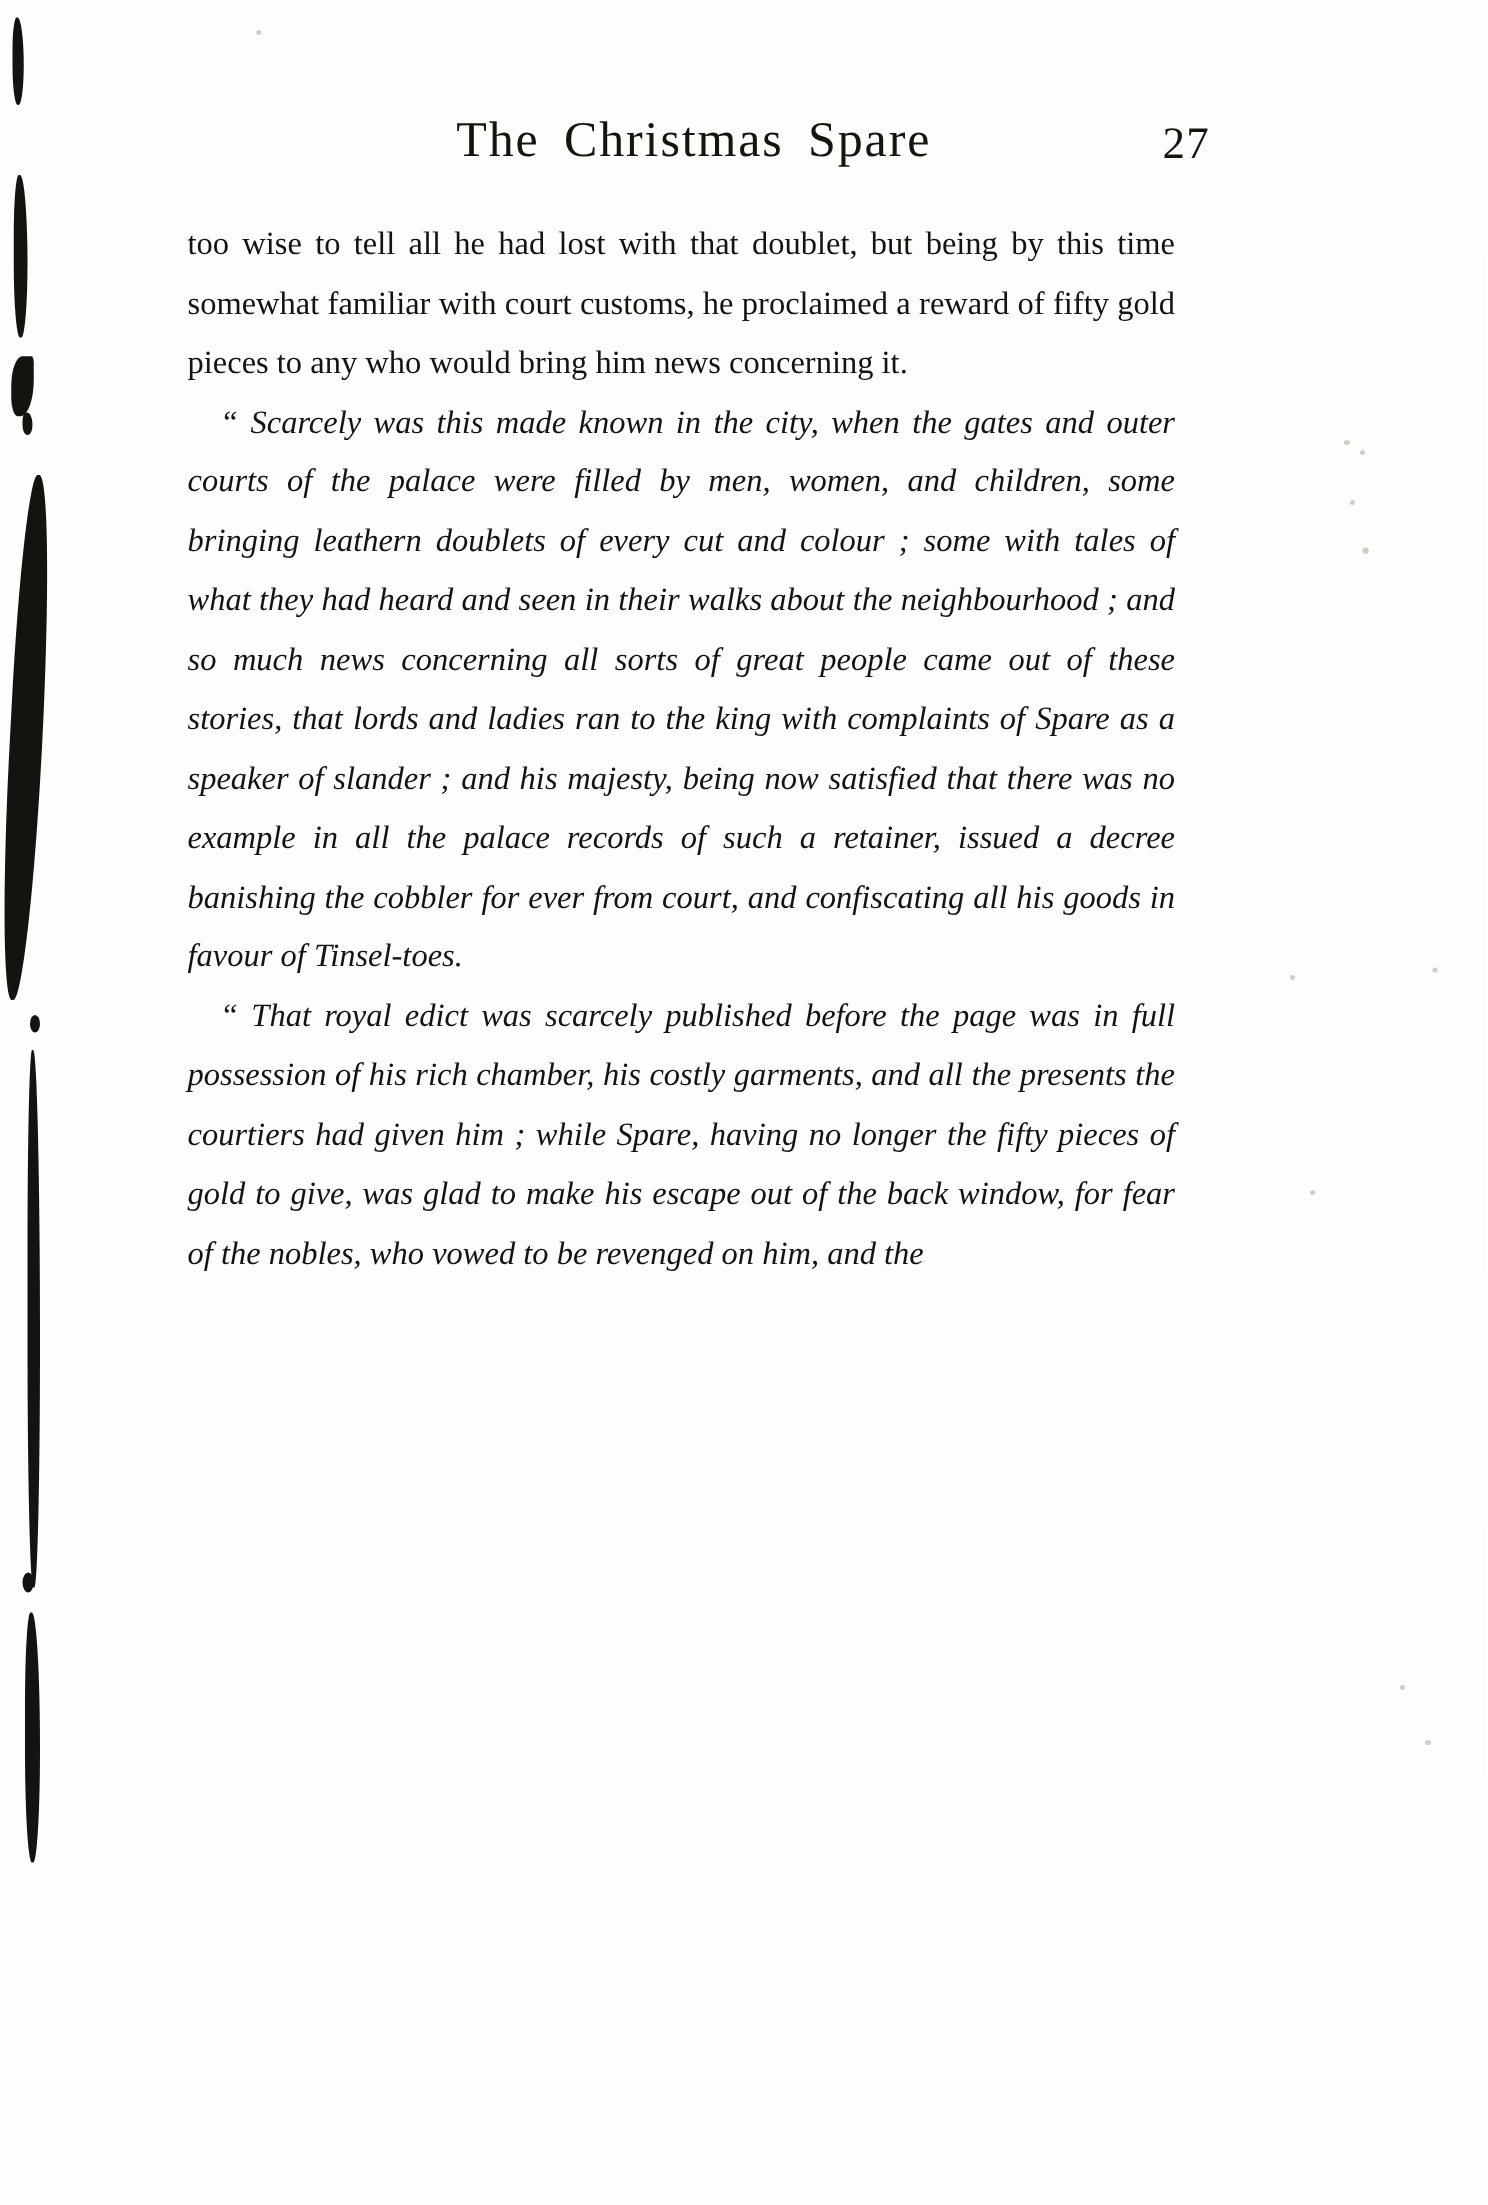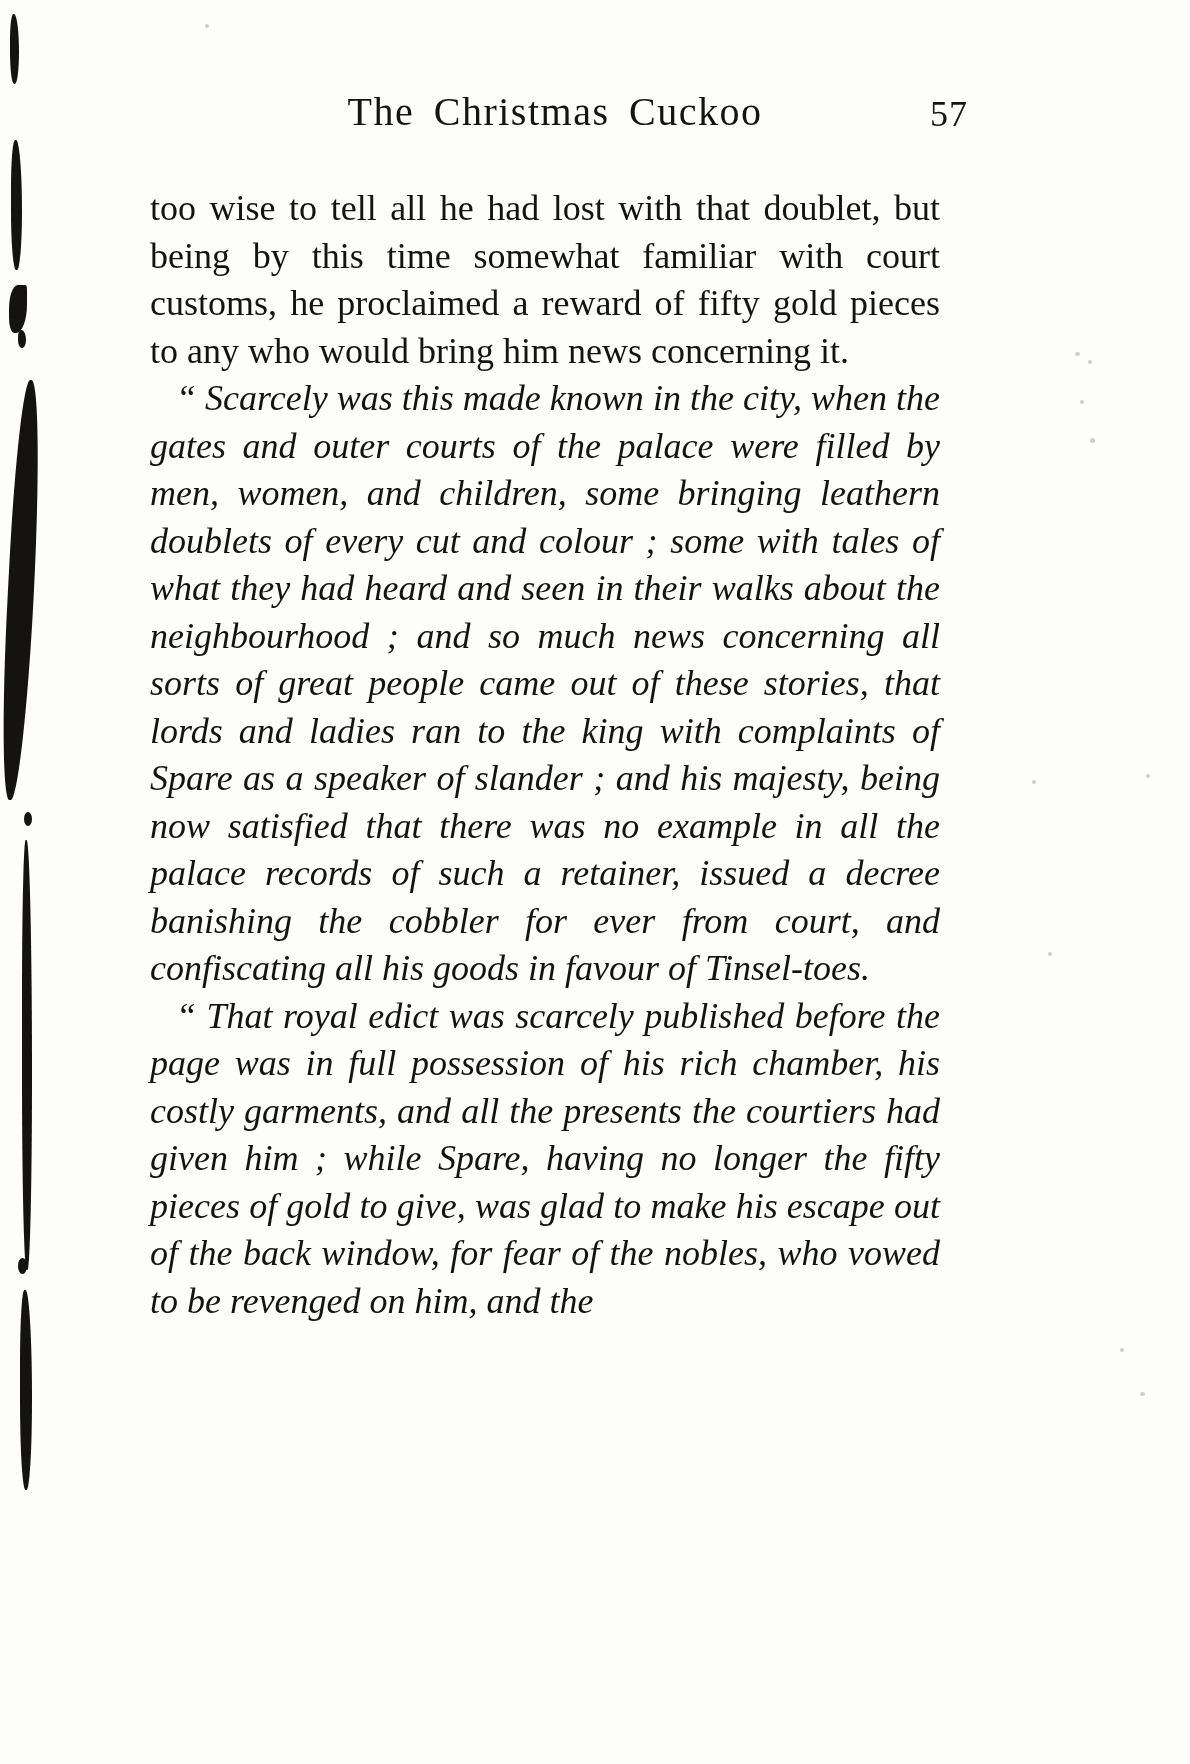--- a/index.html
+++ b/index.html
@@ -79,22 +79,22 @@
   .header-folio {
     position: absolute;
     right: -28px;
     bottom: 0;
     font-size: 36px;
     letter-spacing: 1px;
     color: #16140f;
   }
 
   .body-text {
-    margin-top: 50px;
-    font-size: 36px;
+    margin-top: 36px;
+    font-size: 26px;
     line-height: 47.5px;
     text-align: justify;
     text-justify: inter-word;
     color: #141310;
   }
   .body-text p {
     margin: 0;
     text-indent: 0;
   }
   .body-text p.indent {
@@ -129,22 +129,22 @@
   <div class="speck" style="left:1146px; top:774px; width:4px; height:4px;"></div>
   <div class="speck" style="left:1032px; top:780px; width:4px; height:4px;"></div>
   <div class="speck" style="left:1048px; top:952px; width:4px; height:4px;"></div>
   <div class="speck" style="left:1120px; top:1348px; width:4px; height:4px;"></div>
   <div class="speck" style="left:1140px; top:1392px; width:5px; height:4px;"></div>
   <div class="speck" style="left:205px; top:24px; width:4px; height:4px;"></div>
 
   <div class="content">
 
     <div class="header">
-      <div class="header-title">The Christmas Cuckoo</div>
-      <div class="header-folio">57</div>
+      <div class="header-title">The Christmas Spare</div>
+      <div class="header-folio">27</div>
     </div>
 
     <div class="body-text">
       <p>too wise to tell all he had lost with that doublet, but being by this time somewhat familiar with court customs, he proclaimed a reward of fifty gold pieces to any who would bring him news concerning it.</p>
       <p class="indent">“ Scarcely was this made known in the city, when the gates and outer courts of the palace were filled by men, women, and children, some bringing leathern doublets of every cut and colour ; some with tales of what they had heard and seen in their walks about the neighbourhood ; and so much news concerning all sorts of great people came out of these stories, that lords and ladies ran to the king with complaints of Spare as a speaker of slander ; and his majesty, being now satisfied that there was no example in all the palace records of such a retainer, issued a decree banishing the cobbler for ever from court, and confiscating all his goods in favour of Tinsel-toes.</p>
       <p class="indent">“ That royal edict was scarcely published before the page was in full possession of his rich chamber, his costly garments, and all the presents the courtiers had given him ; while Spare, having no longer the fifty pieces of gold to give, was glad to make his escape out of the back window, for fear of the nobles, who vowed to be revenged on him, and the</p>
     </div>
 
   </div>
 </div>

